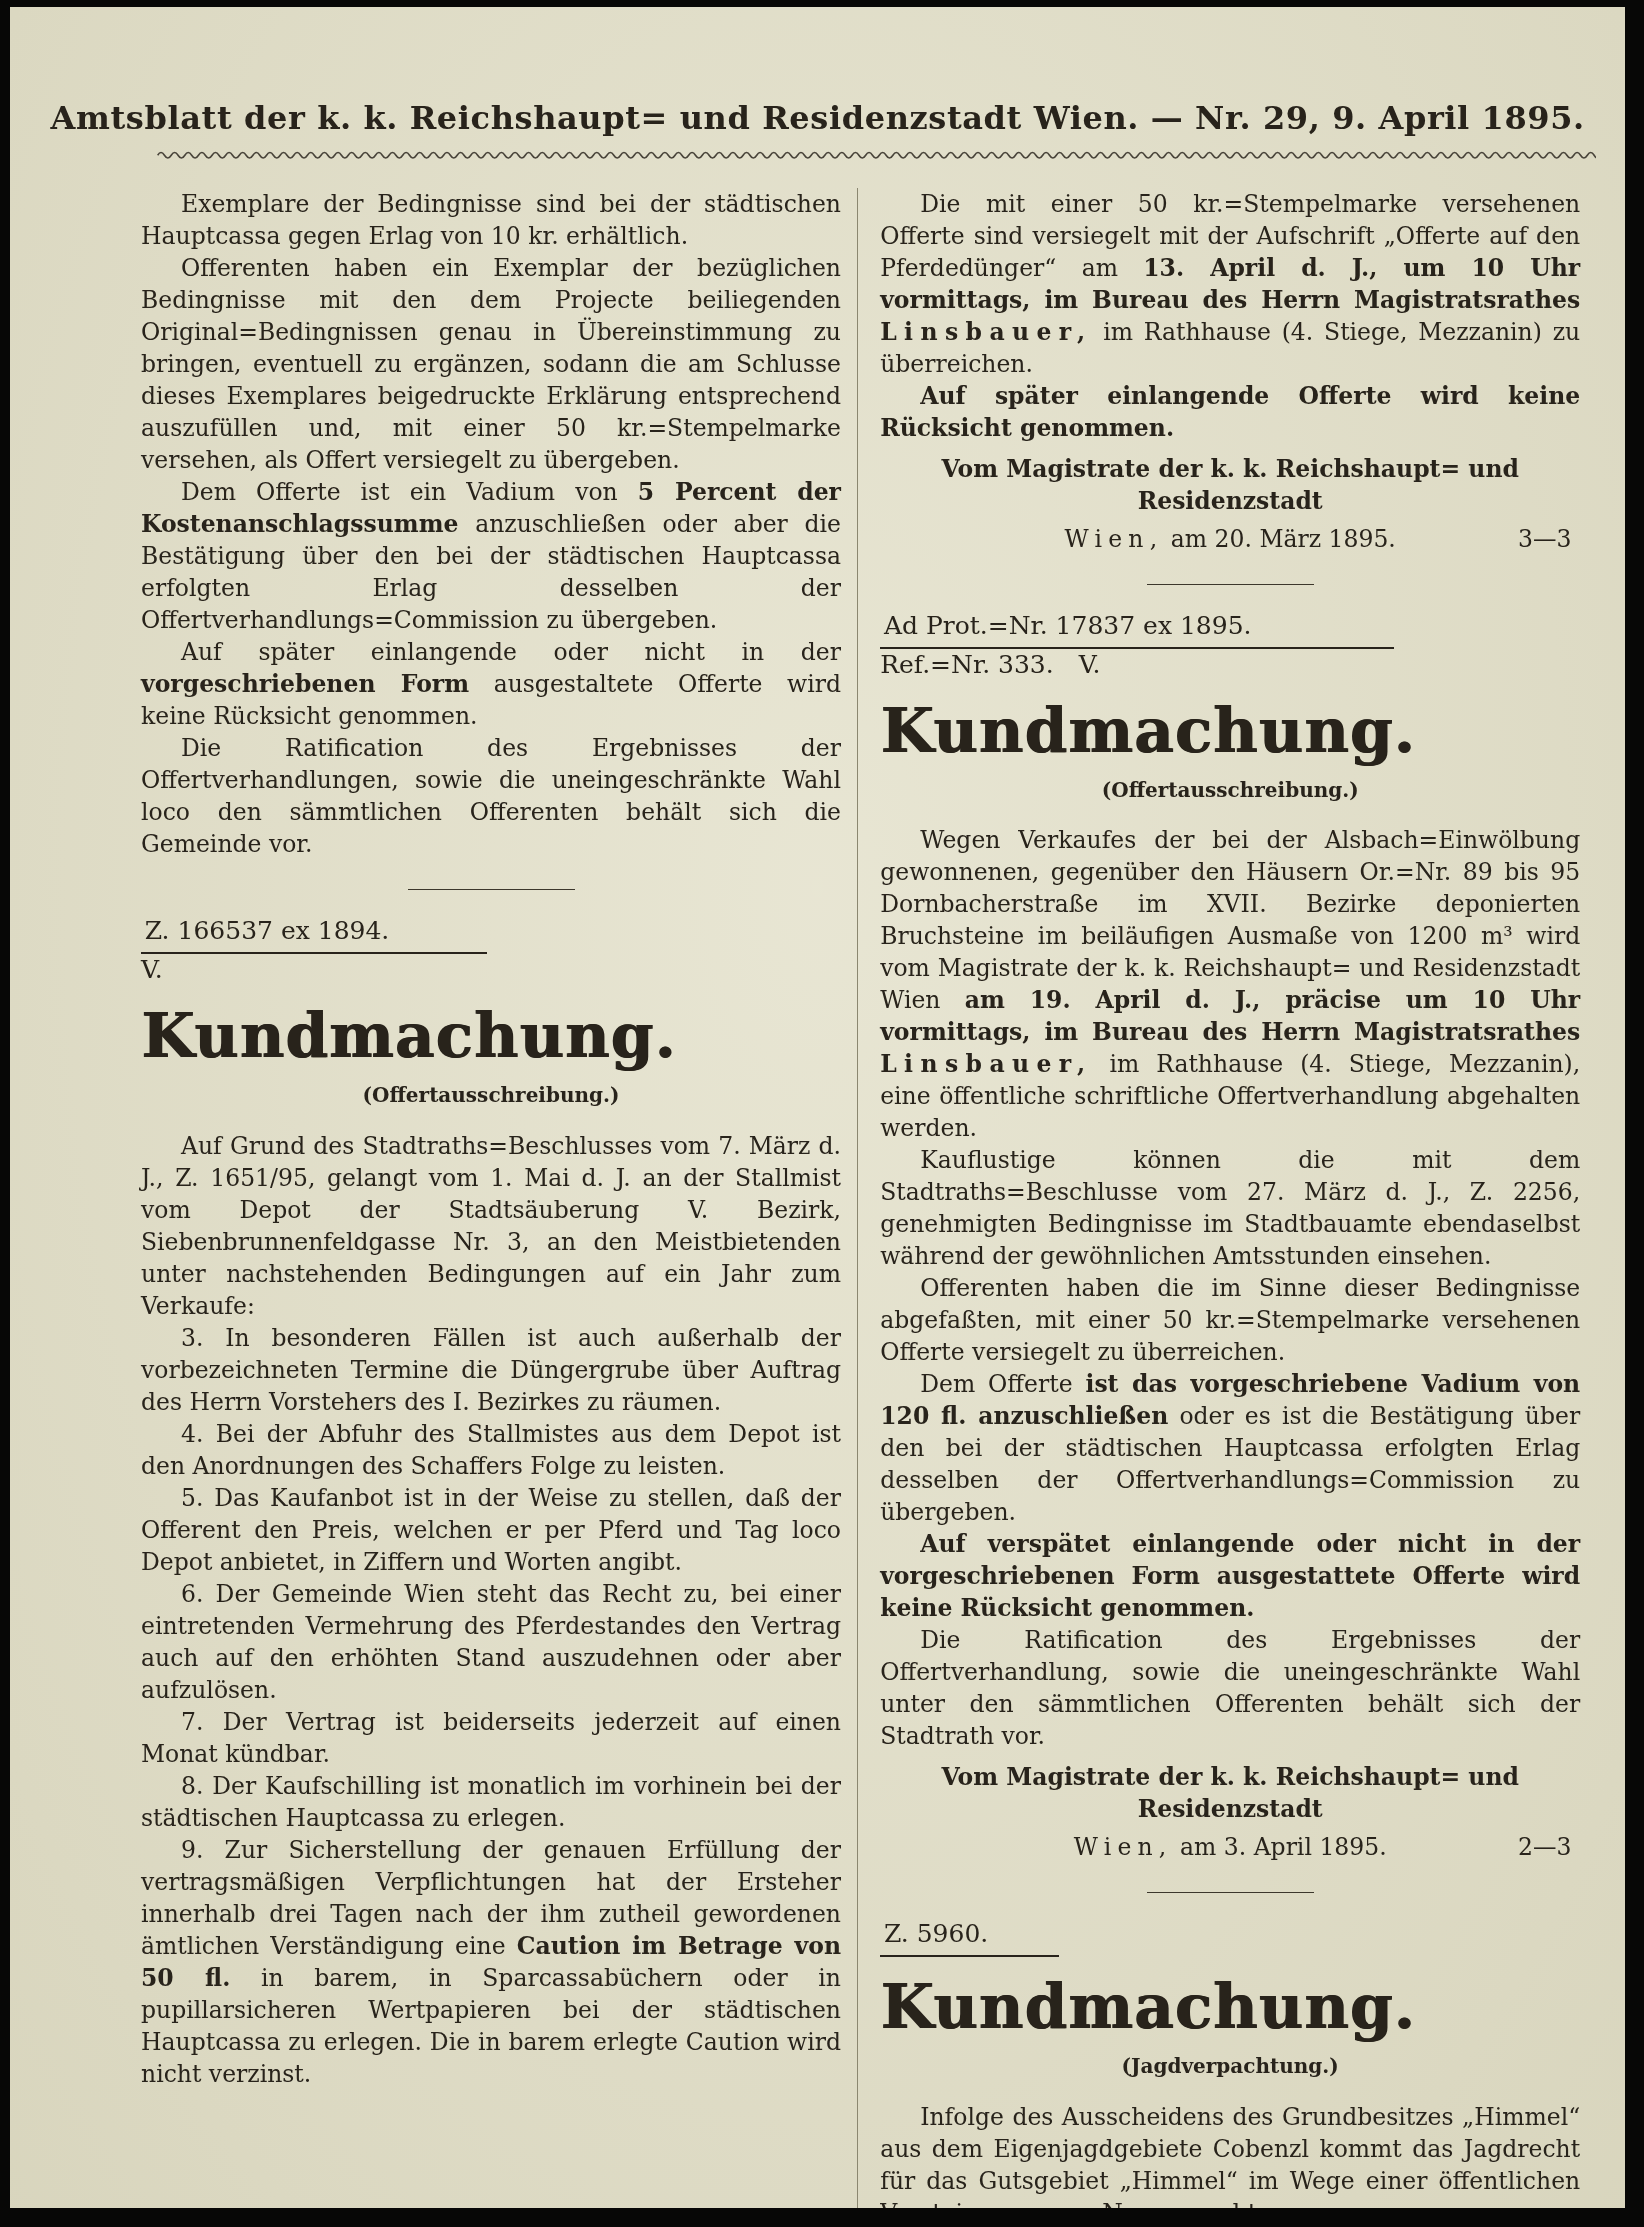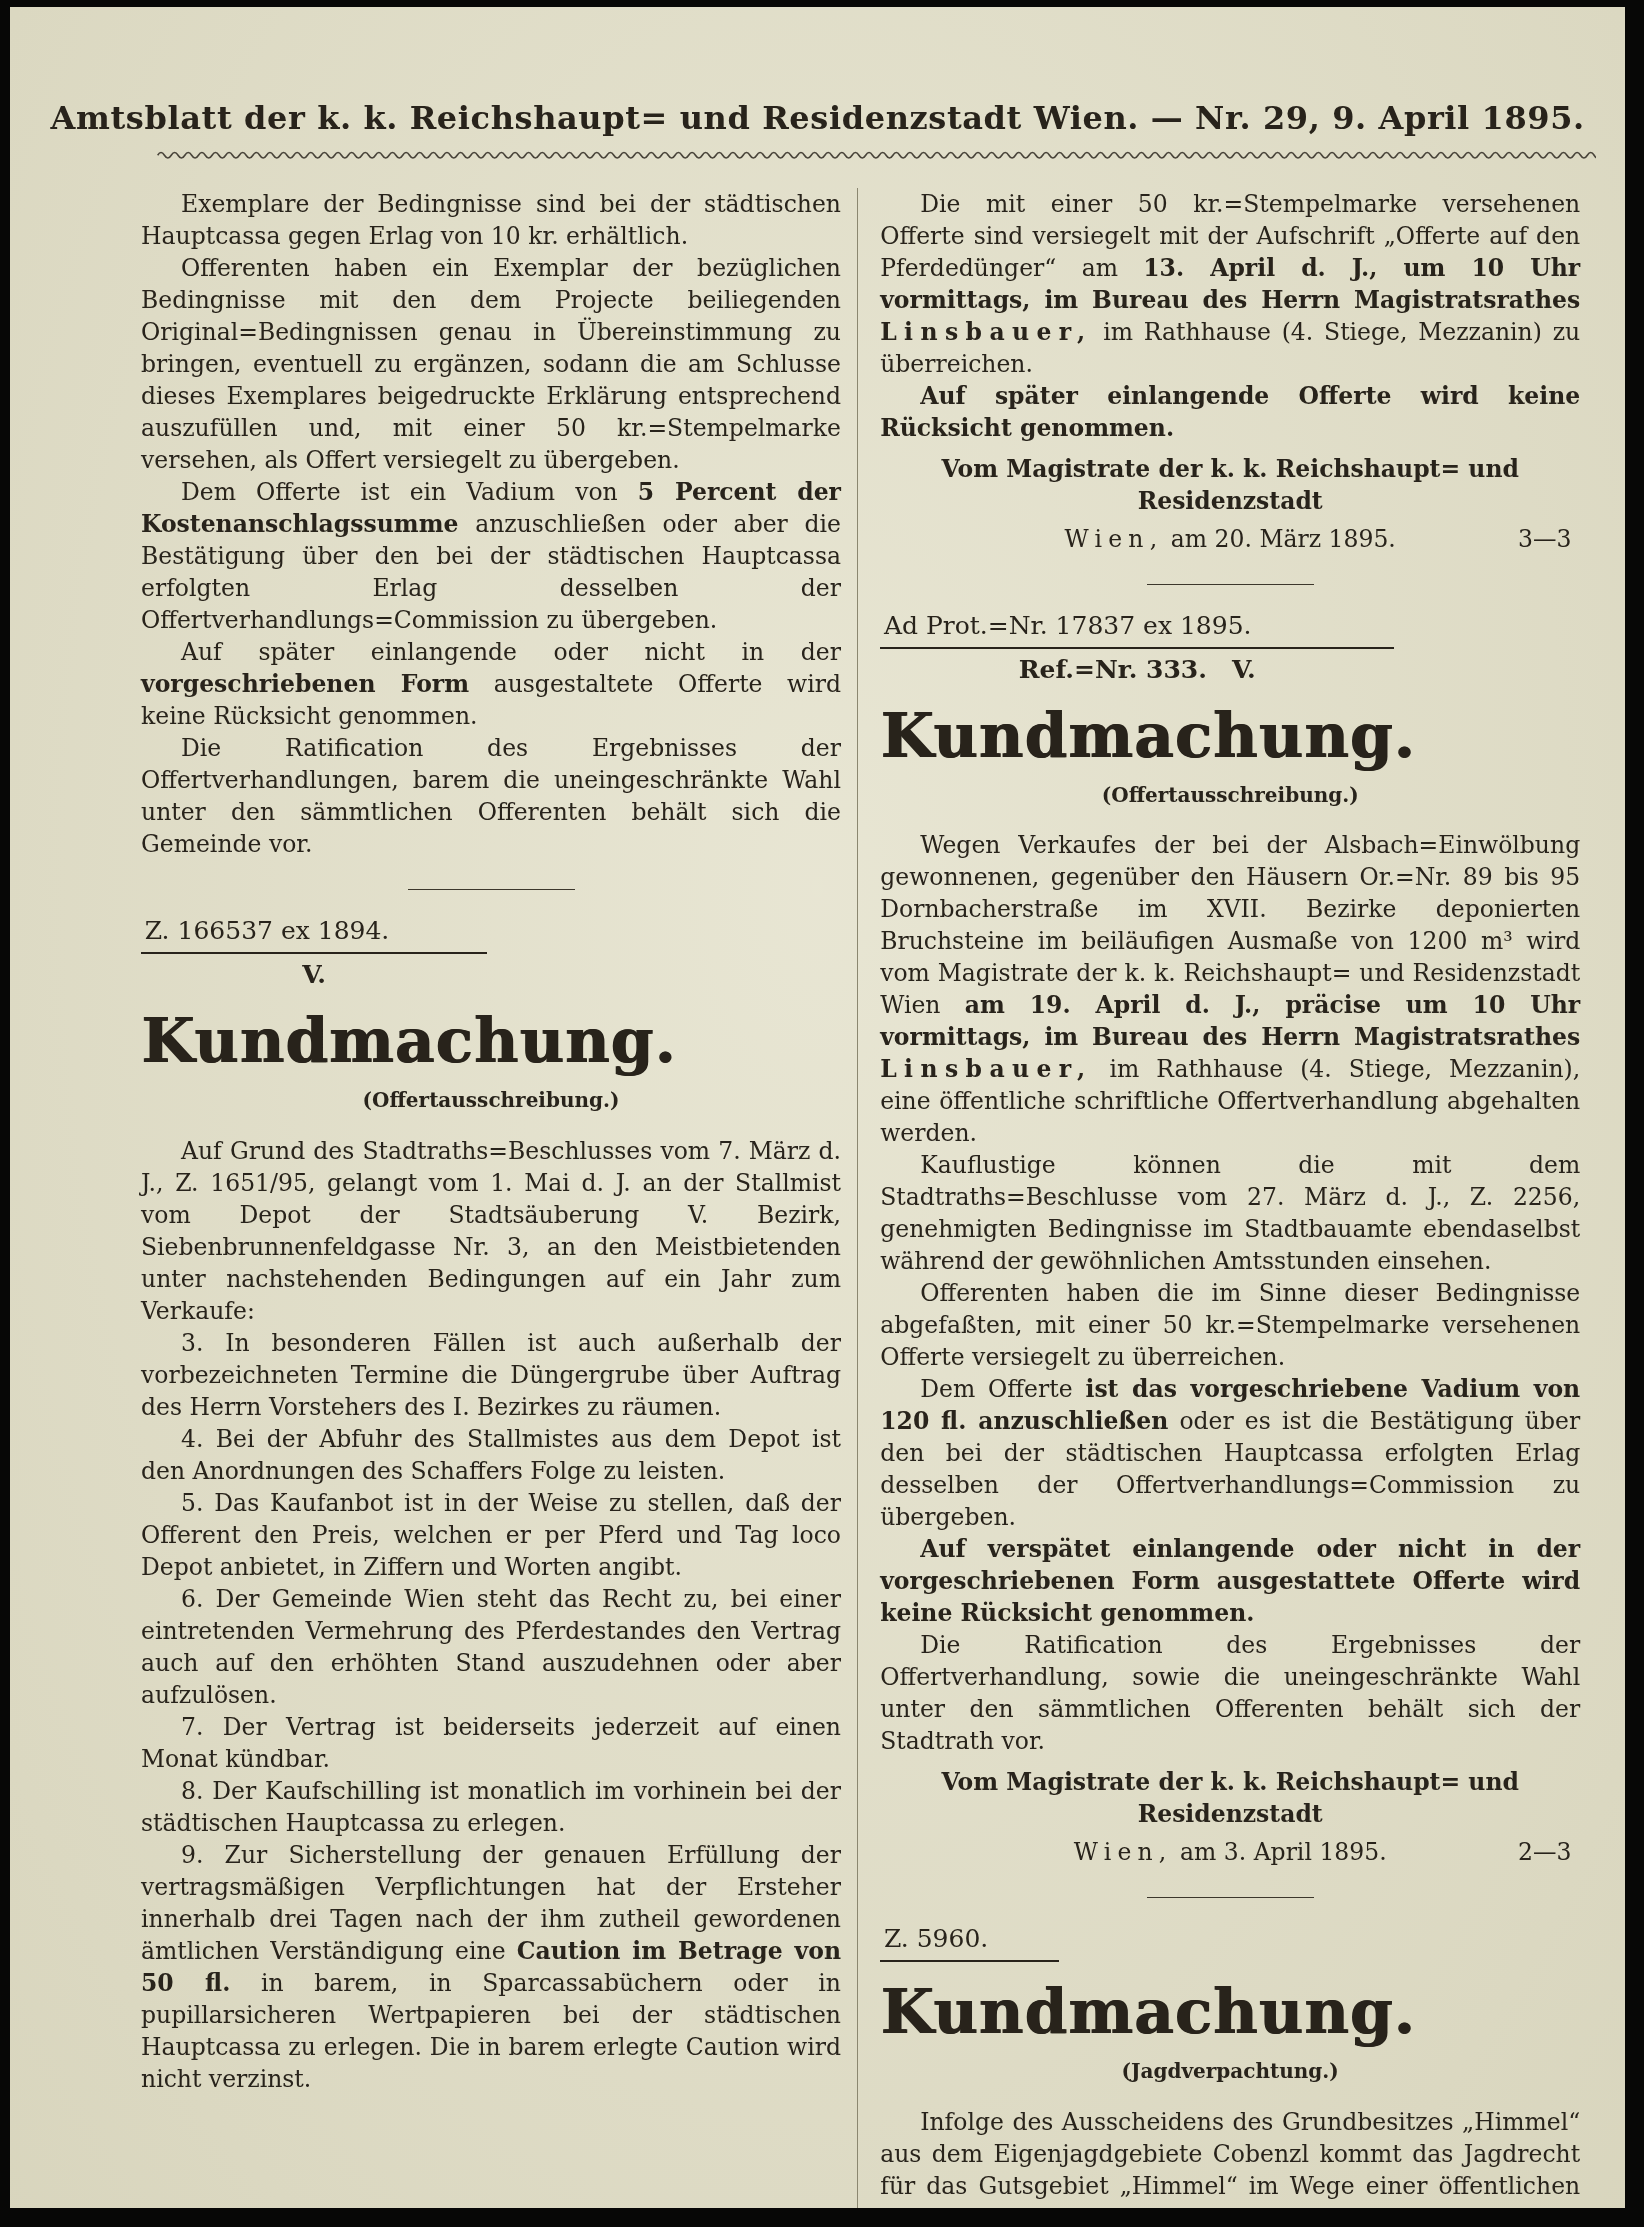--- a/index.html
+++ b/index.html
@@ -35,21 +35,21 @@
   .col{width:700px;font-size:23.5px;line-height:32px;text-align:justify;}
   .col-left{margin-left:131px;margin-right:16px;}
   .divider{width:1.2px;background:var(--divider);}
   .col-right{margin-left:22px;}
   p.body-p{margin:0;text-indent:40px;}
   .b{font-weight:bold;}
   .sp{letter-spacing:7.4px;margin-top:16px;}
   .sep{width:167px;border-top:1.9px solid var(--rule);margin:28.5px auto 25px auto;height:0;}
   .docnum{margin:3.7px 0 11px 0;font-size:25px;}
   .docnum-main{display:inline-block;border-bottom:2.5px solid var(--ink);padding:0 6.2px 5px 3.7px;box-sizing:border-box;}
-  .docnum-sub{text-align:center;padding-top:5px;box-sizing:border-box;font-weight:bold;}
+  .docnum-sub{text-align:left;box-sizing:border-box;}
   .kund{
     font-size:61px;font-weight:bold;
     margin:16px 0 10px 0;line-height:1.1;
     text-shadow:1.2px 0 0 currentColor;
     letter-spacing:1.2px;
   }
   .subhead{text-align:center;font-size:20px;font-weight:bold;margin:0 0 18.6px 0;}
   p.signoff{margin:8.7px 0 0 0;text-indent:0;text-align:center;font-weight:bold;}
   .dateline{position:relative;text-align:center;margin:6.2px 0 3.7px 0;}
   .dateline .spaced{letter-spacing:6.2px;}
@@ -62,21 +62,21 @@
   <div class="masthead">Amtsblatt der k. k. Reichshaupt= und Residenzstadt Wien. — Nr. 29, 9. April 1895.</div>
   <svg class="wavy" width="1439" height="10" viewBox="0 0 2325 16">
     <path d="M1 10 q5.5 -9 11 0 q5.5 9 11 0 q5.5 -9 11 0 q5.5 9 11 0 q5.5 -9 11 0 q5.5 9 11 0 q5.5 -9 11 0 q5.5 9 11 0 q5.5 -9 11 0 q5.5 9 11 0 q5.5 -9 11 0 q5.5 9 11 0 q5.5 -9 11 0 q5.5 9 11 0 q5.5 -9 11 0 q5.5 9 11 0 q5.5 -9 11 0 q5.5 9 11 0 q5.5 -9 11 0 q5.5 9 11 0 q5.5 -9 11 0 q5.5 9 11 0 q5.5 -9 11 0 q5.5 9 11 0 q5.5 -9 11 0 q5.5 9 11 0 q5.5 -9 11 0 q5.5 9 11 0 q5.5 -9 11 0 q5.5 9 11 0 q5.5 -9 11 0 q5.5 9 11 0 q5.5 -9 11 0 q5.5 9 11 0 q5.5 -9 11 0 q5.5 9 11 0 q5.5 -9 11 0 q5.5 9 11 0 q5.5 -9 11 0 q5.5 9 11 0 q5.5 -9 11 0 q5.5 9 11 0 q5.5 -9 11 0 q5.5 9 11 0 q5.5 -9 11 0 q5.5 9 11 0 q5.5 -9 11 0 q5.5 9 11 0 q5.5 -9 11 0 q5.5 9 11 0 q5.5 -9 11 0 q5.5 9 11 0 q5.5 -9 11 0 q5.5 9 11 0 q5.5 -9 11 0 q5.5 9 11 0 q5.5 -9 11 0 q5.5 9 11 0 q5.5 -9 11 0 q5.5 9 11 0 q5.5 -9 11 0 q5.5 9 11 0 q5.5 -9 11 0 q5.5 9 11 0 q5.5 -9 11 0 q5.5 9 11 0 q5.5 -9 11 0 q5.5 9 11 0 q5.5 -9 11 0 q5.5 9 11 0 q5.5 -9 11 0 q5.5 9 11 0 q5.5 -9 11 0 q5.5 9 11 0 q5.5 -9 11 0 q5.5 9 11 0 q5.5 -9 11 0 q5.5 9 11 0 q5.5 -9 11 0 q5.5 9 11 0 q5.5 -9 11 0 q5.5 9 11 0 q5.5 -9 11 0 q5.5 9 11 0 q5.5 -9 11 0 q5.5 9 11 0 q5.5 -9 11 0 q5.5 9 11 0 q5.5 -9 11 0 q5.5 9 11 0 q5.5 -9 11 0 q5.5 9 11 0 q5.5 -9 11 0 q5.5 9 11 0 q5.5 -9 11 0 q5.5 9 11 0 q5.5 -9 11 0 q5.5 9 11 0 q5.5 -9 11 0 q5.5 9 11 0 q5.5 -9 11 0 q5.5 9 11 0 q5.5 -9 11 0 q5.5 9 11 0 q5.5 -9 11 0 q5.5 9 11 0 q5.5 -9 11 0 q5.5 9 11 0 q5.5 -9 11 0 q5.5 9 11 0 q5.5 -9 11 0 q5.5 9 11 0 q5.5 -9 11 0 q5.5 9 11 0 q5.5 -9 11 0 q5.5 9 11 0 q5.5 -9 11 0 q5.5 9 11 0 q5.5 -9 11 0 q5.5 9 11 0 q5.5 -9 11 0 q5.5 9 11 0 q5.5 -9 11 0 q5.5 9 11 0 q5.5 -9 11 0 q5.5 9 11 0 q5.5 -9 11 0 q5.5 9 11 0 q5.5 -9 11 0 q5.5 9 11 0 q5.5 -9 11 0 q5.5 9 11 0 q5.5 -9 11 0 q5.5 9 11 0 q5.5 -9 11 0 q5.5 9 11 0 q5.5 -9 11 0 q5.5 9 11 0 q5.5 -9 11 0 q5.5 9 11 0 q5.5 -9 11 0 q5.5 9 11 0 q5.5 -9 11 0 q5.5 9 11 0 q5.5 -9 11 0 q5.5 9 11 0 q5.5 -9 11 0 q5.5 9 11 0 q5.5 -9 11 0 q5.5 9 11 0 q5.5 -9 11 0 q5.5 9 11 0 q5.5 -9 11 0 q5.5 9 11 0 q5.5 -9 11 0 q5.5 9 11 0 q5.5 -9 11 0 q5.5 9 11 0 q5.5 -9 11 0 q5.5 9 11 0 q5.5 -9 11 0 q5.5 9 11 0 q5.5 -9 11 0 q5.5 9 11 0 q5.5 -9 11 0 q5.5 9 11 0 q5.5 -9 11 0 q5.5 9 11 0 q5.5 -9 11 0 q5.5 9 11 0 q5.5 -9 11 0 q5.5 9 11 0 q5.5 -9 11 0 q5.5 9 11 0 q5.5 -9 11 0 q5.5 9 11 0 q5.5 -9 11 0 q5.5 9 11 0 q5.5 -9 11 0 q5.5 9 11 0 q5.5 -9 11 0 q5.5 9 11 0 q5.5 -9 11 0 q5.5 9 11 0 q5.5 -9 11 0 q5.5 9 11 0 q5.5 -9 11 0 q5.5 9 11 0 q5.5 -9 11 0 q5.5 9 11 0 q5.5 -9 11 0 q5.5 9 11 0 q5.5 -9 11 0 q5.5 9 11 0 q5.5 -9 11 0 q5.5 9 11 0 q5.5 -9 11 0 q5.5 9 11 0 q5.5 -9 11 0 q5.5 9 11 0 q5.5 -9 11 0 q5.5 9 11 0 q5.5 -9 11 0 q5.5 9 11 0 q5.5 -9 11 0 q5.5 9 11 0 q5.5 -9 11 0 q5.5 9 11 0 q5.5 -9 11 0 q5.5 9 11 0 q5.5 -9 11 0 q5.5 9 11 0" stroke="#49443a" stroke-width="2.6" fill="none"></path>
   </svg>
   <div class="cols">
     <div class="col col-left">
         <p class="body-p"><span>Exemplare der Bedingnisse sind bei der städtischen Hauptcassa gegen Erlag von 10 kr. erhältlich.</span></p>
         <p class="body-p"><span>Offerenten haben ein Exemplar der bezüglichen Bedingnisse mit den dem Projecte beiliegenden Original=Bedingnissen genau in Übereinstimmung zu bringen, eventuell zu ergänzen, sodann die am Schlusse dieses Exemplares beigedruckte Erklärung entsprechend auszufüllen und, mit einer 50 kr.=Stempelmarke versehen, als Offert versiegelt zu übergeben.</span></p>
         <p class="body-p"><span>Dem Offerte ist ein Vadium von </span><span class="b">5 Percent der Kostenanschlagssumme</span><span> anzuschließen oder aber die Bestätigung über den bei der städtischen Hauptcassa erfolgten Erlag desselben der Offertverhandlungs=Commission zu übergeben.</span></p>
         <p class="body-p"><span>Auf später einlangende oder nicht in der </span><span class="b">vorgeschriebenen Form</span><span> ausgestaltete Offerte wird keine Rücksicht genommen.</span></p>
-        <p class="body-p"><span>Die Ratification des Ergebnisses der Offertverhandlungen, barem die uneingeschränkte Wahl unter den sämmtlichen Offerenten behält sich die Gemeinde vor.</span></p>
+        <p class="body-p"><span>Die Ratification des Ergebnisses der Offertverhandlungen, sowie die uneingeschränkte Wahl loco den sämmtlichen Offerenten behält sich die Gemeinde vor.</span></p>
         <div class="sep"></div>
         <div class="docnum"><div class="docnum-main" style="min-width: 346px;">Z. 166537 ex 1894.</div><div class="docnum-sub" style="width: 346px;">V.</div></div>
         <div class="kund">Kundmachung.</div>
         <div class="subhead">(Offertausschreibung.)</div>
         <p class="body-p"><span>Auf Grund des Stadtraths=Beschlusses vom 7. März d. J., Z. 1651/95, gelangt vom 1. Mai d. J. an der Stallmist vom Depot der Stadtsäuberung V. Bezirk, Siebenbrunnenfeldgasse Nr. 3, an den Meistbietenden unter nachstehenden Bedingungen auf ein Jahr zum Verkaufe:</span></p>
         <p class="body-p"><span>3. In besonderen Fällen ist auch außerhalb der vorbezeichneten Termine die Düngergrube über Auftrag des Herrn Vorstehers des I. Bezirkes zu räumen.</span></p>
         <p class="body-p"><span>4. Bei der Abfuhr des Stallmistes aus dem Depot ist den Anordnungen des Schaffers Folge zu leisten.</span></p>
         <p class="body-p"><span>5. Das Kaufanbot ist in der Weise zu stellen, daß der Offerent den Preis, welchen er per Pferd und Tag loco Depot anbietet, in Ziffern und Worten angibt.</span></p>
         <p class="body-p"><span>6. Der Gemeinde Wien steht das Recht zu, bei einer eintretenden Vermehrung des Pferdestandes den Vertrag auch auf den erhöhten Stand auszudehnen oder aber aufzulösen.</span></p>
         <p class="body-p"><span>7. Der Vertrag ist beiderseits jederzeit auf einen Monat kündbar.</span></p>

